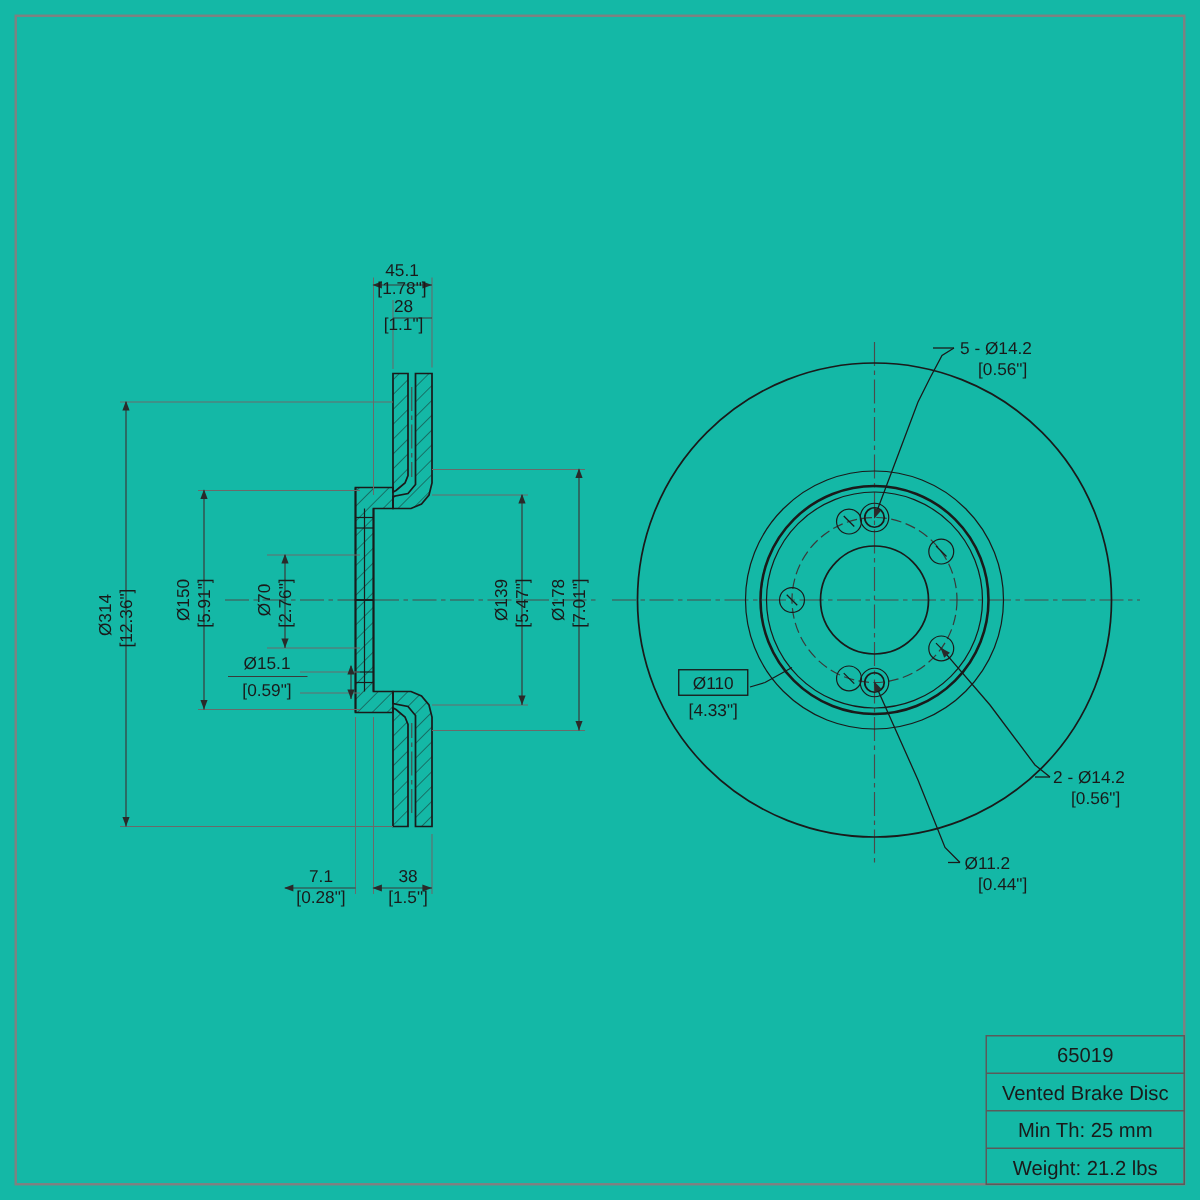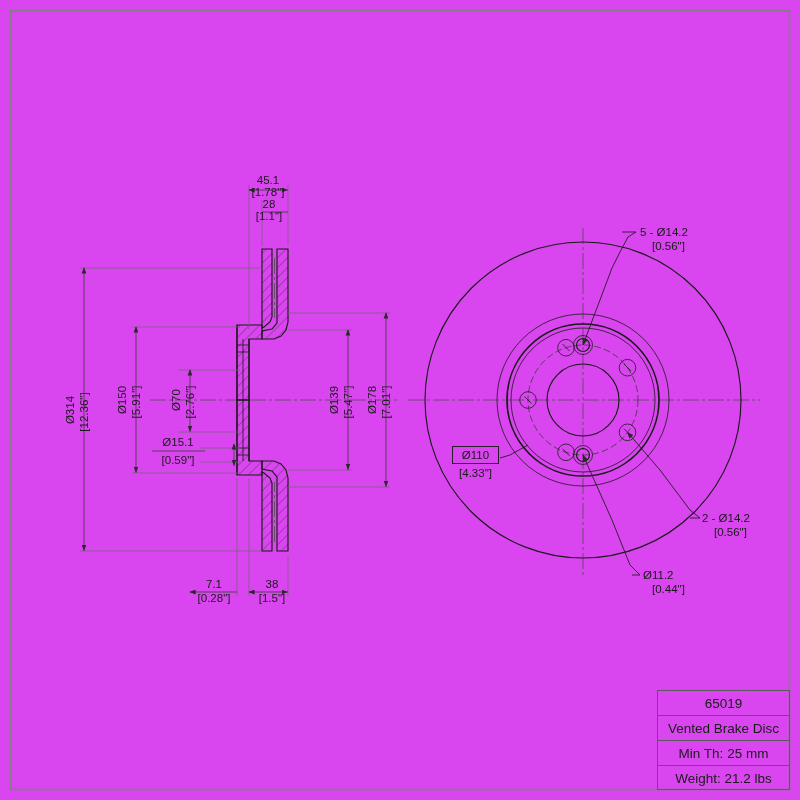--- a/index.html
+++ b/index.html
@@ -10,21 +10,21 @@
   body {
     width: 800px;
     height: 800px;
     font-family: "Liberation Sans", sans-serif;
     overflow: hidden;
   }
   #sheet {
     position: relative;
     width: 800px;
     height: 800px;
-    background: #d946ef;
+    background: #14b8a6;
   }
   svg { display: block; }
   .dimtext {
     font-family: "Liberation Sans", sans-serif;
     font-size: 11.5px;
     fill: #1a1a1a;
   }
   .blocktext {
     font-family: "Liberation Sans", sans-serif;
     font-size: 13.5px;

